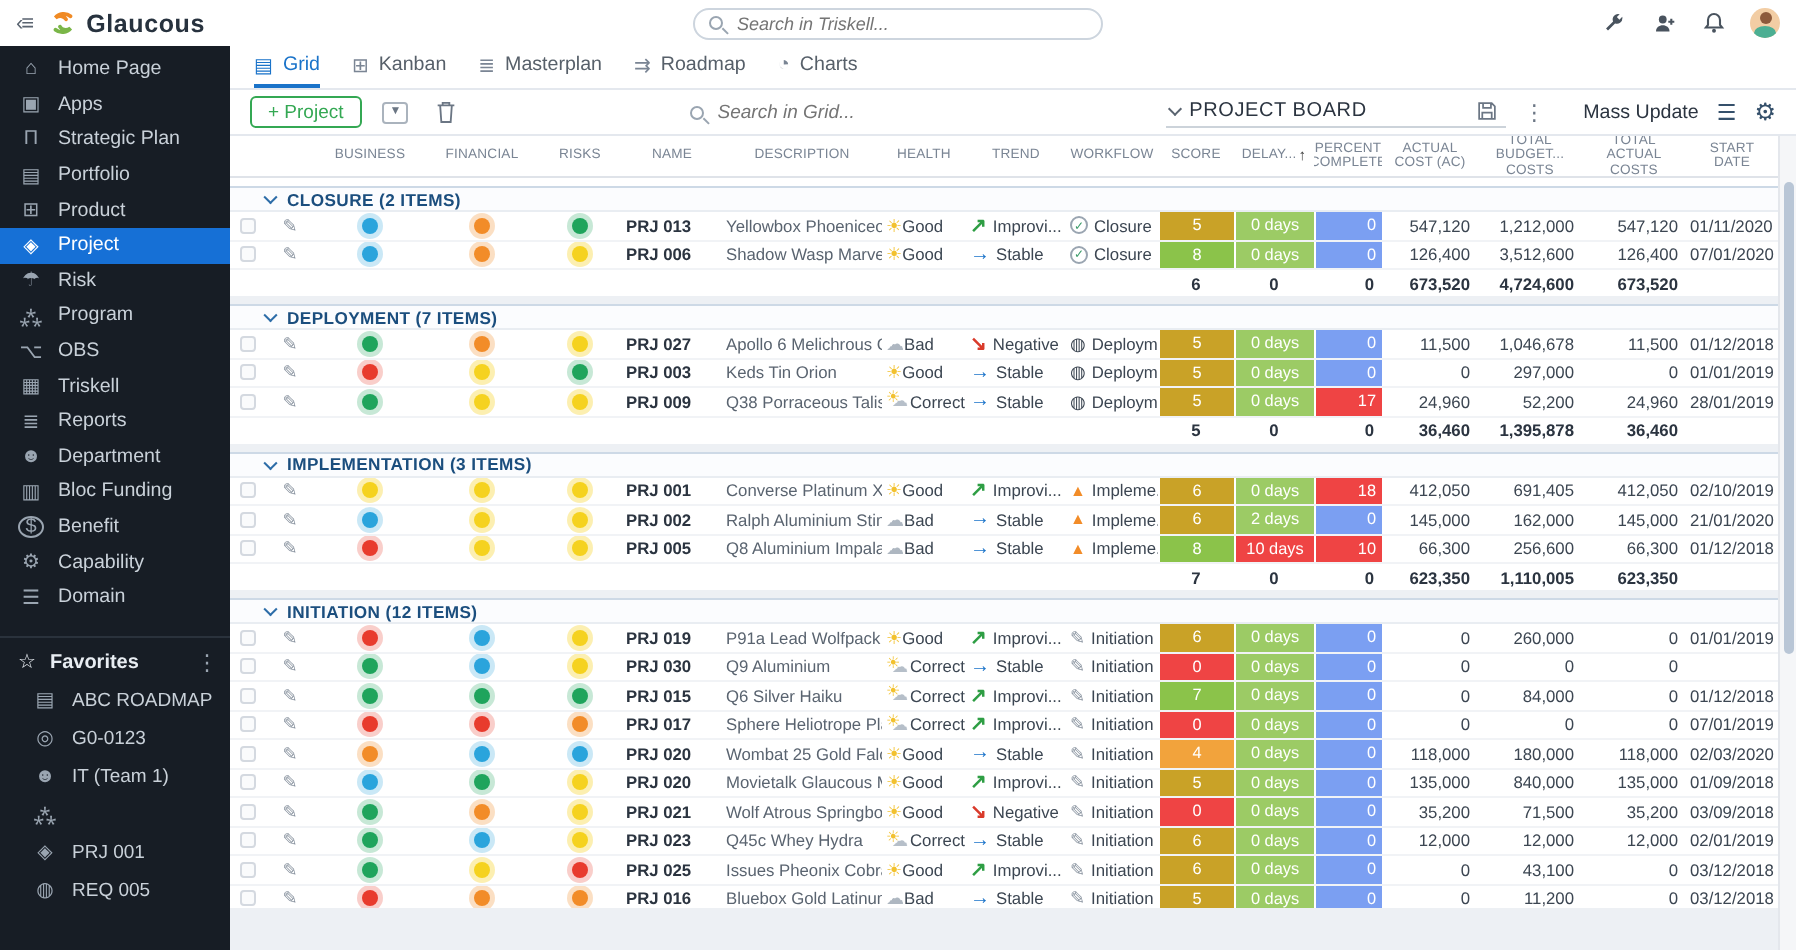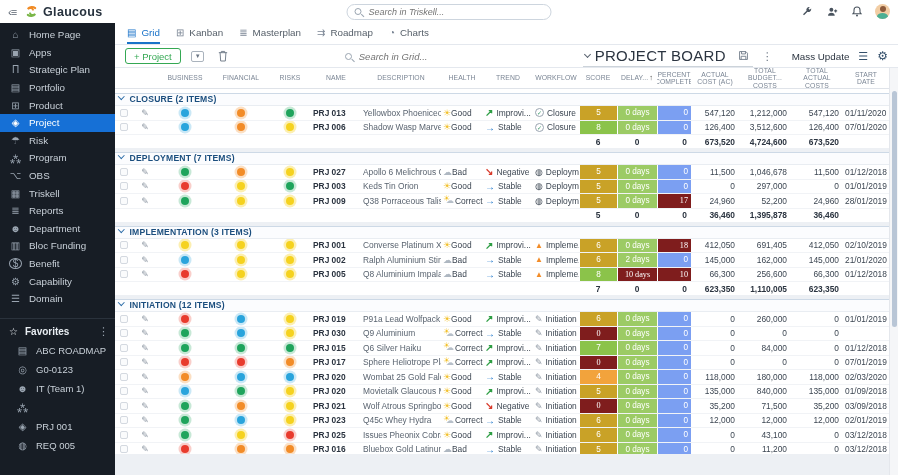--- a/index.html
+++ b/index.html
@@ -42,36 +42,36 @@
   .tab.active{color:#1a73c9;border-bottom-color:#1a73c9;}
   .tab.active .ic{color:#1a73c9;}
   .toolbar{height:23px;flex:0 0 23px;display:flex;align-items:center;padding:0 10px;gap:9px;border-bottom:1px solid #e4e8ee;}
   .btn-new{border:1px solid #34a853;color:#34a853;background:#fff;border-radius:3px;font-size:9.5px;padding:1.5px 8px;cursor:pointer;font-family:"Liberation Sans",sans-serif;}
   .tbtn{display:inline-flex;align-items:center;justify-content:center;width:16px;height:14px;cursor:pointer;color:#6b7684;}
   .boxcaret{border:1px solid #aab3bd;border-radius:2px;width:13px;height:11px;font-size:6px;display:inline-flex;align-items:center;justify-content:center;color:#6b7684;}
   .grid-search{margin-left:105px;width:155px;height:15px;display:flex;align-items:center;gap:5px;}
   .grid-search input{border:none;outline:none;font-style:italic;font-size:9.5px;color:#8a94a0;width:100%;font-family:"Liberation Sans",sans-serif;}
   .board{margin-left:auto;display:flex;align-items:center;gap:5px;border-bottom:1px solid #ccd3da;padding:1px 4px 2px 2px;width:170px;cursor:pointer;}
   .board .chev{width:5px;height:5px;border-right:1.4px solid #5a6470;border-bottom:1.4px solid #5a6470;transform:rotate(45deg);margin-bottom:2px;}
-  .board span.lbl{font-size:15px;color:#2b3440;letter-spacing:.3px;flex:1;}
+  .board span.lbl{font-size:10px;color:#2b3440;letter-spacing:.3px;flex:1;}
   .kebab{color:#6b7684;font-size:11px;cursor:pointer;}
   .mass{font-size:9.8px;color:#2b3440;margin-left:10px;cursor:pointer;}
   .gearg{font-size:12px;color:#35506b;cursor:pointer;}
   .listg{font-size:11px;color:#35506b;cursor:pointer;}
   
   .gridwrap{flex:1;position:relative;min-height:0;background:#edf0f4;}
   :root{--cols:18px 24px 56px 56px 42px 50px 80px 42px 50px 46px 38px 40px 34px 48px 52px 52px 46px 48px 46px;}
   .grid-row{display:grid;grid-template-columns:var(--cols);width:774px;}
   .ghead{height:21px;background:#fff;border-bottom:1px solid #dfe3e9;}
   .hcell{display:flex;align-items:center;justify-content:center;font-size:6.8px;color:#7a8594;text-align:center;line-height:1.08;padding:0 2px;overflow:hidden;letter-spacing:.1px;cursor:pointer;}
   .hcell .sort{color:#444;font-size:7.5px;margin-left:1px;}
   .gbody{height:365px;overflow:hidden;}
   .group{background:#fff;}
   .ggap{height:4px;}
-  .ghdr{height:13px;display:flex;background:#fbfcfe;border-top:1px solid #cdd9e6;border-bottom:1px solid #e9edf2;padding-left:3px;cursor:pointer;}
+  .ghdr{height:13px;display:flex;align-items:center;background:#fbfcfe;border-top:1px solid #cdd9e6;border-bottom:1px solid #e9edf2;padding-left:17px;cursor:pointer;}
   .ghdr .chev{width:4.5px;height:4.5px;border-right:1.5px solid #2d6da8;border-bottom:1.5px solid #2d6da8;transform:rotate(45deg);display:inline-block;margin:0 6px 2px 1px;}
   .ghdr .ttl{font-size:8.6px;font-weight:bold;color:#1b4e7e;letter-spacing:.2px;}
   .row{height:14.5px;border-bottom:1px solid #f1f3f6;cursor:pointer;}
   .trow{height:13px;}
   .cell{display:flex;align-items:center;overflow:hidden;white-space:nowrap;font-size:8.4px;color:#3c4652;padding:0 2px;}
   .a-c{justify-content:center;}
   .a-r{justify-content:flex-end;padding-right:4px;}
   .a-l{justify-content:flex-start;}
   .cb{width:8px;height:8px;border:1px solid #d4d9e0;border-radius:2px;background:#fafbfc;}
   .edit{color:#8a94a0;font-size:9px;}
@@ -97,21 +97,21 @@
   .wfi.globe{color:#3c4652;font-size:9px;}
   .wfi.cone{color:#f28c28;font-size:8px;}
   .wfi.pencil{color:#8a94a0;font-size:9px;}
   .fillcell{padding:0;}
   .fill{width:100%;height:100%;display:flex;align-items:center;color:#fff;font-size:8.2px;border-left:1px solid #fff;}
   .fill.j-c{justify-content:center;}
   .fill.j-r{justify-content:flex-end;padding-right:3px;}
   .bg-olive{background:#c9a227;}
   .bg-green{background:#8bc34a;}
   .bg-lgreen{background:#9ccb65;}
-  .bg-red{background:#7f1d1d;font-family:Liberation Serif, serif;}
+  .bg-red{background:#ef4444;}
   .bg-orange{background:#f2a33c;}
   .bg-blue{background:#7b9ff2;}
   .tval{font-weight:bold;color:#2b3440;}
   .ptop{height:4px;overflow:hidden;background:#fff;}
   .ptop .grid-row{margin-top:-10px;height:14px;}
   .ptop .cell{font-size:8.4px;color:#5a6470;font-weight:bold;}
   .vsb{position:absolute;right:0;top:0;bottom:0;width:9px;background:#f5f6f8;border-left:1px solid #e4e7ec;}
   .vsb .thumb{position:absolute;left:1.5px;right:1.5px;top:23px;height:58%;background:#b9c6d6;border-radius:3px;cursor:pointer;}
 </style>
 </head>

